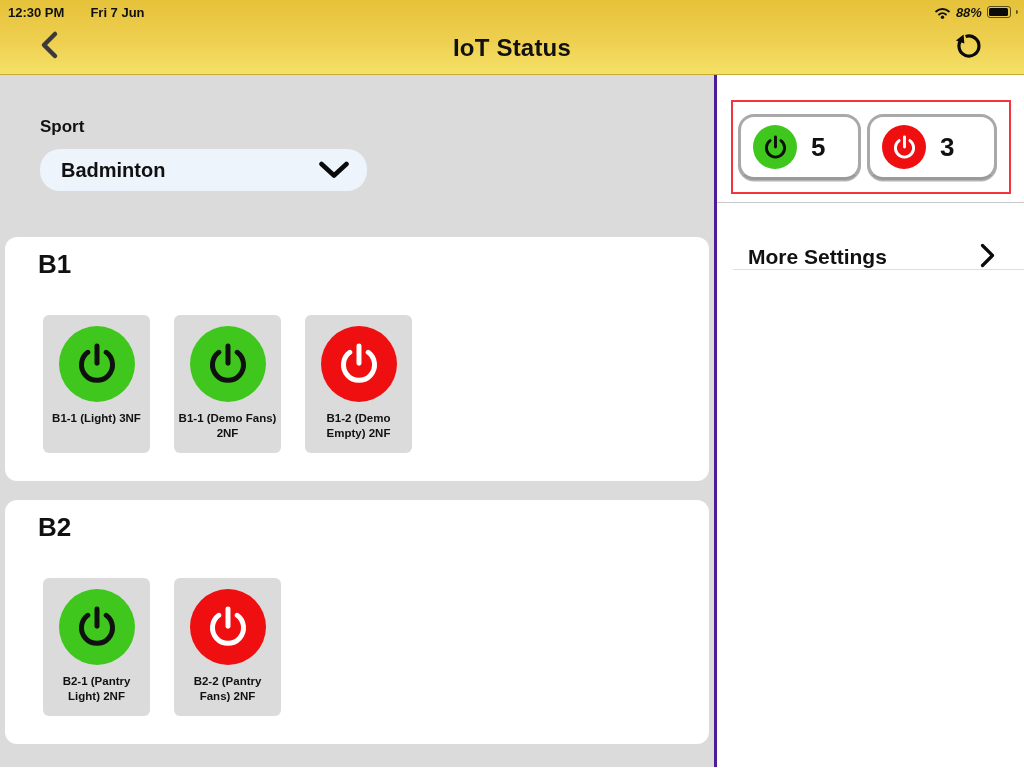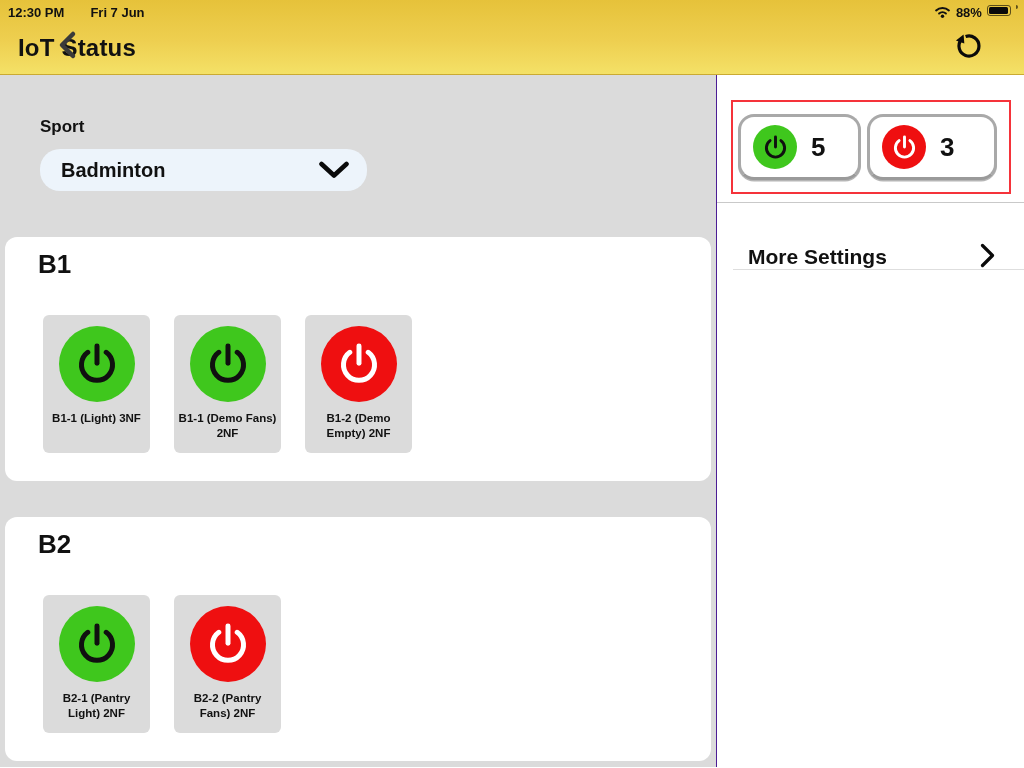--- a/index.html
+++ b/index.html
@@ -6,44 +6,44 @@
     --on:#3fc71d; --off:#ef0f10; --ink:#111; --paneGray:#dbdbdb; --annot:#f5333a;
   }
   *{margin:0;padding:0;box-sizing:border-box;}
   body{font-family:"Liberation Sans",sans-serif;color:var(--ink);background:#888;}
   .screen{width:1024px;height:768px;position:relative;overflow:hidden;background:#fff;}
 
   
   .topbar{height:75px;background:linear-gradient(180deg,#e6c23a 0%,#eecf50 55%,#f4e167 100%);border-bottom:1px solid rgba(0,0,0,.12);}
   .statusbar{height:22px;display:flex;justify-content:space-between;align-items:center;padding:2px 6px 0 8px;font-size:13px;font-weight:bold;}
   .statusbar .left{display:flex;gap:26px;}
-  .statusbar .right{display:flex;align-items:flex-start;gap:5px;}
+  .statusbar .right{display:flex;align-items:center;gap:5px;font-style:italic;}
   .battery{width:24px;height:11.5px;border:1px solid rgba(0,0,0,.6);border-radius:3px;position:relative;display:inline-block;}
   .battery .fill{position:absolute;left:1px;top:1px;bottom:1px;width:85%;background:#0a0a0a;border-radius:1.5px;}
   .battery-nub{width:1.6px;height:4.5px;background:rgba(0,0,0,.6);border-radius:0 2px 2px 0;display:inline-block;margin-left:.5px;}
-  .navbar{height:52px;position:relative;display:flex;align-items:center;justify-content:flex-start;margin-left:18px;}
+  .navbar{height:52px;position:relative;display:flex;align-items:center;justify-content:center;}
   .back-btn{position:absolute;left:37px;top:5px;width:30px;height:36px;display:flex;align-items:center;cursor:pointer;background:none;border:none;}
   .nav-title{font-size:24px;font-weight:bold;letter-spacing:.2px;}
   .refresh-btn{position:absolute;right:37px;top:4px;width:36px;height:40px;display:flex;align-items:center;justify-content:center;cursor:pointer;background:none;border:none;}
 
   
   .body{display:flex;height:692px;}
-  .content{width:717px;background:var(--paneGray);border-right:1px solid #4c1d95;}
+  .content{width:717px;background:var(--paneGray);border-right:3px solid #4c1d95;}
   .sidebar{flex:1;background:#fff;}
 
   
   .filter{padding:42px 0 0 40px;}
   .filter-label{font-size:17px;font-weight:bold;display:block;}
   .dropdown{margin-top:12px;width:327px;height:42px;background:#edf4fb;border-radius:20px;display:flex;align-items:center;padding:0 17px 0 21px;cursor:pointer;}
   .dropdown-value{font-size:20px;font-weight:bold;}
   .dropdown .chev{margin-left:auto;display:flex;}
 
   
   .card{margin:46px 5px 0 5px;background:#fff;border-radius:12px;height:244px;padding:12px 0 0 33px;}
-  .card + .card{margin-top:36px;}
+  .card + .card{margin-top:19px;}
   .card h2{font-size:26px;font-weight:bold;}
   .device-row{display:flex;gap:24px;margin-top:35px;padding-left:5px;}
   .tile{width:107px;height:138px;background:var(--paneGray);border-radius:6px;display:flex;flex-direction:column;align-items:center;cursor:pointer;}
   .tile .circle{width:76px;height:76px;border-radius:50%;margin-top:11px;display:flex;align-items:center;justify-content:center;}
   .tile.on  .circle{background:var(--on);color:#101010;}
   .tile.off .circle{background:var(--off);color:#fff;}
   .tile .label{font-size:11.5px;font-weight:bold;text-align:center;margin-top:9px;line-height:1.3;width:98px;}
 
   
   .annotation{margin:25px 13px 0 14px;height:94px;border:2px solid var(--annot);display:flex;align-items:center;padding-left:5px;gap:6px;}

